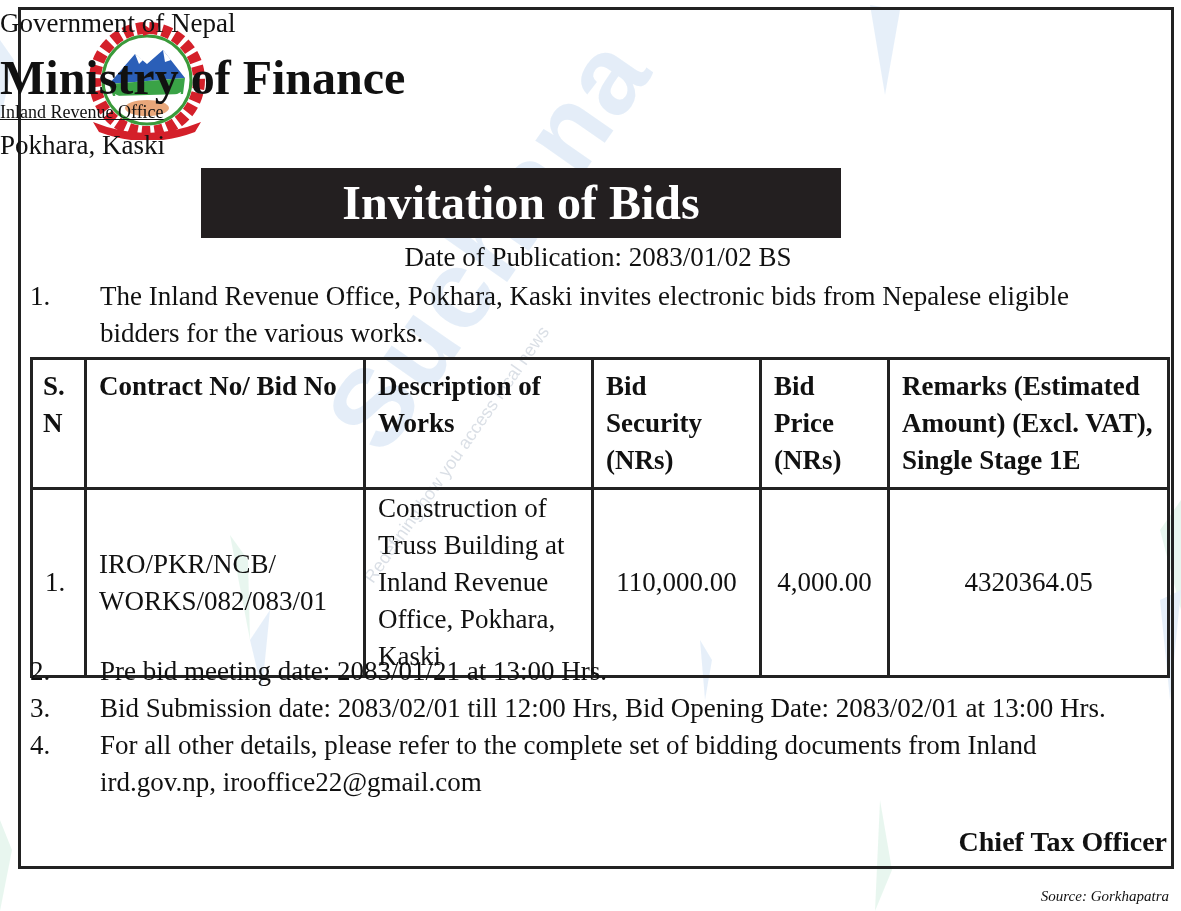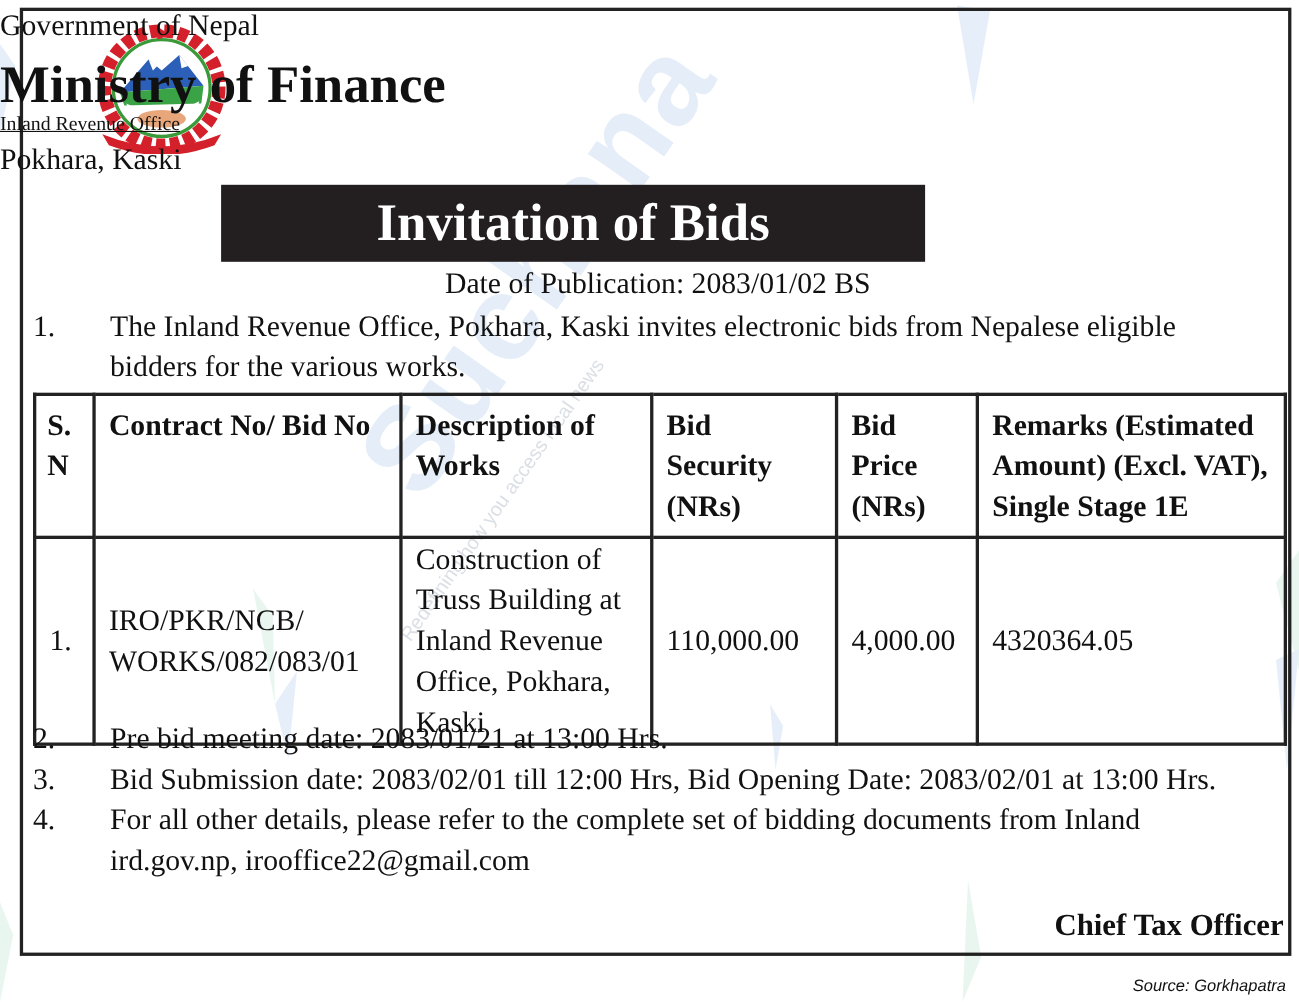--- a/index.html
+++ b/index.html
@@ -36,25 +36,25 @@
   .para .num { position: absolute; left: 0; top: 0; }
   .para .txt { margin-left: 70px; text-align: justify; text-align-last: left; }
   .justify-full { text-align: justify; text-align-last: justify; }
   table.bids {
     position: absolute; left: 30px; top: 357px; width: 1137px; border-collapse: collapse;
     border: 3px solid #222222; table-layout: fixed;
   }
   table.bids th, table.bids td { border: 3px solid #222222; vertical-align: top; font-size: 27px; }
   table.bids th { font-weight: bold; text-align: left; padding: 8px 12px; line-height: 37px; height: 104px; box-sizing: border-box; }
   table.bids td { height: 158px; vertical-align: middle; line-height: 37px; padding: 0 12px; }
-  td.c { }
+  td.c { text-align: center; }
   td.sn { padding-left: 14px; }
   td.desc { padding: 4px 10px; }
   .signer { position: absolute; right: 14px; top: 826px; font-size: 28px; font-weight: bold; }
-  .source { position: absolute; right: 12px; top: 888px; font-family: Liberation Sans, sans-serif; font-style: italic; font-size: 15px; color: #111; }
+  .source { position: absolute; right: 12px; top: 888px; font-family: Liberation Serif, serif; font-style: italic; font-size: 15px; color: #111; }
 </style>
 </head>
 <body>
 
 <svg class="watermark-shape" style="left:0;top:0" width="1181" height="911">
   <polygon points="870,5 900,10 885,95" fill="#b9d3f0"></polygon>
   <polygon points="0,40 14,60 0,120" fill="#b9d3f0"></polygon>
   <polygon points="230,535 248,560 250,640" fill="#bfe8d2"></polygon>
   <polygon points="250,640 270,610 262,690" fill="#b9d3f0"></polygon>
   <polygon points="700,640 712,660 705,700" fill="#b9d3f0"></polygon>

